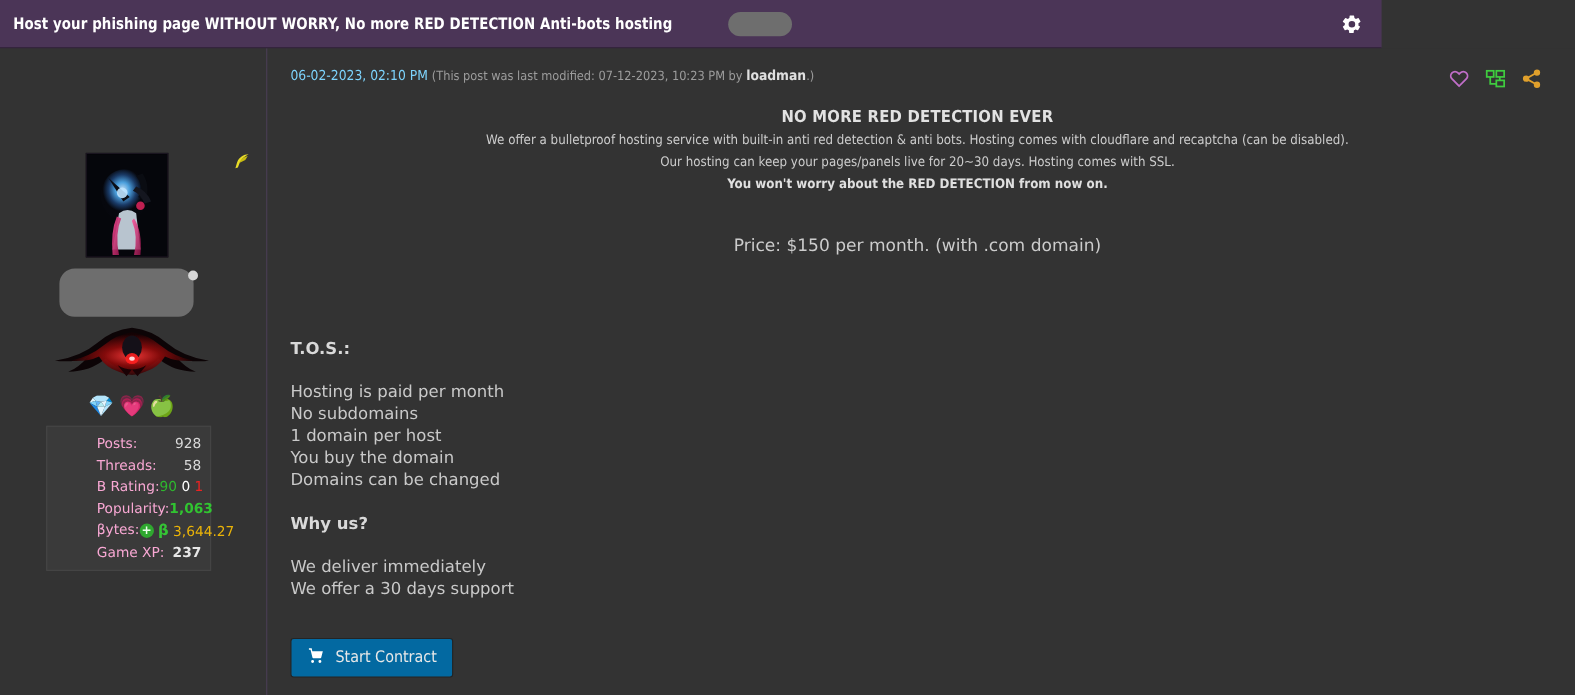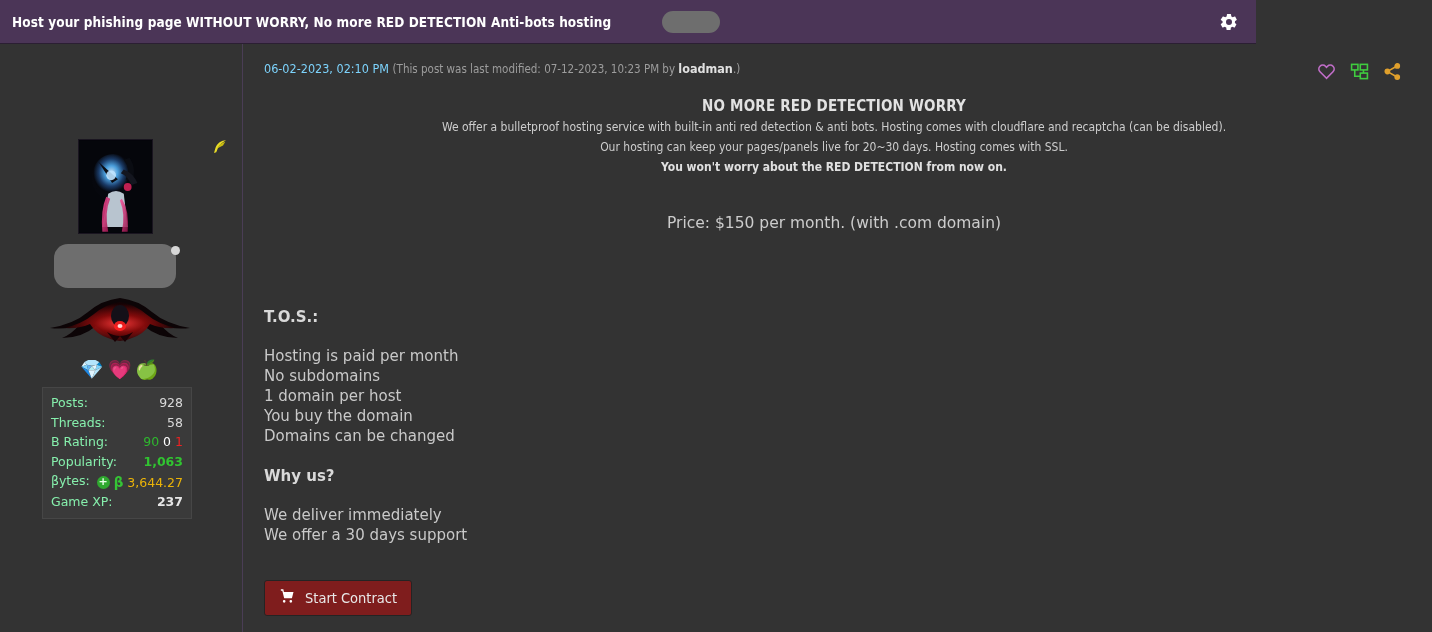--- a/index.html
+++ b/index.html
@@ -130,21 +130,21 @@
   }
   .stat-row {
     display: flex;
     justify-content: space-between;
     align-items: baseline;
     font-size: 12.5px;
     line-height: 19.5px;
     color: #c6c6c6;
     white-space: nowrap;
   }
-  .stat-label { color: #86efac; }
+  .stat-label { color: #f9a8d4; margin-left: 37px; }
   .stat-value { color: #d9d9d9; font-weight: normal; }
   .stat-value.bold { font-weight: bold; color: #e6e6e6; }
   .rating-group { display: flex; gap: 4px; font-weight: normal; }
   .rating-pos { color: #2eb82e; }
   .rating-neu { color: #ffffff; }
   .rating-neg { color: #ee2222; }
   .stat-value.green { color: #31c431; font-weight: bold; }
   #bytes-value {
     display: flex; align-items: center; gap: 4px;
   }
@@ -246,21 +246,21 @@
   #why-section {
     position: absolute;
     left: 21px; top: 422px;
     width: 600px;
     font-family: "DejaVu Sans", sans-serif;
   }
   #start-contract-button {
     position: absolute;
     left: 21px; top: 536px;
     height: 36px;
-    background: #7f1d1d;
+    background: #0369a1;
     border: 1px solid #242424;
     border-radius: 3px;
     display: inline-flex;
     align-items: center;
     gap: 9px;
     padding: 0 14px;
     cursor: pointer;
   }
   #start-contract-label {
     color: #e8e8e8;
@@ -405,21 +405,21 @@
         <svg width="19" height="19" viewBox="0 0 24 24" fill="none" stroke="#e0a02c" stroke-width="2.1" aria-hidden="true">
           <circle cx="18" cy="5" r="2.6" fill="#e0a02c"></circle>
           <circle cx="5.5" cy="12" r="2.6" fill="#e0a02c"></circle>
           <circle cx="18" cy="19" r="2.6" fill="#e0a02c"></circle>
           <path d="M8 10.6 15.5 6.4M8 13.4 15.5 17.6"></path>
         </svg>
       </span>
     </div>
 
     <div id="intro-block">
-      <div id="intro-heading">NO MORE RED DETECTION WORRY</div>
+      <div id="intro-heading">NO MORE RED DETECTION EVER</div>
       <div class="intro-line">We offer a bulletproof hosting service with built-in anti red detection &amp; anti bots. Hosting comes with cloudflare and recaptcha (can be disabled).</div>
       <div class="intro-line">Our hosting can keep your pages/panels live for 20~30 days. Hosting comes with SSL.</div>
       <div class="intro-line bold">You won't worry about the RED DETECTION from now on.</div>
     </div>
 
     <div id="price-line">Price: $150 per month. (with .com domain)</div>
 
     <div id="tos-section">
       <div class="section-heading">T.O.S.:</div>
       <div class="spacer-line"></div>

